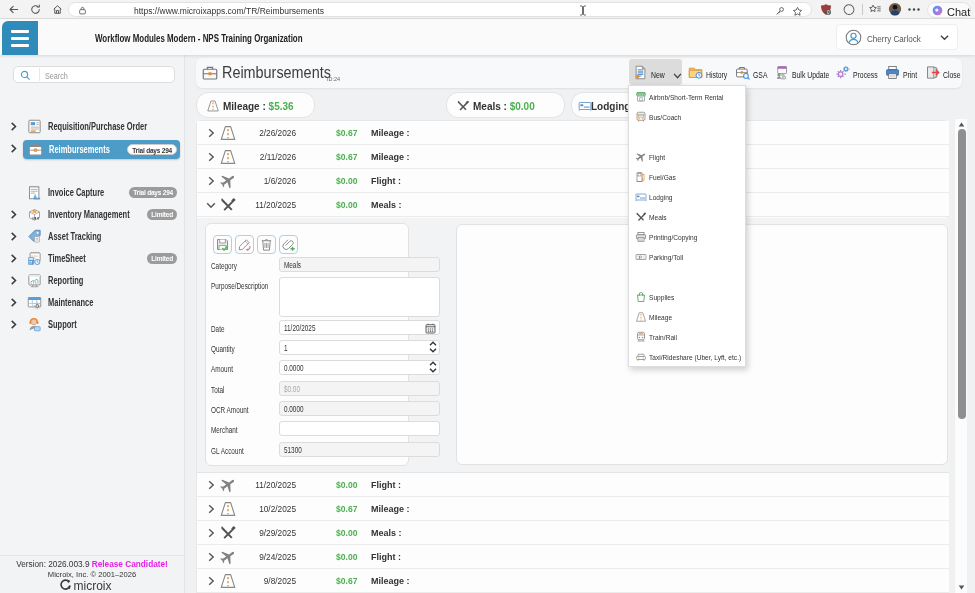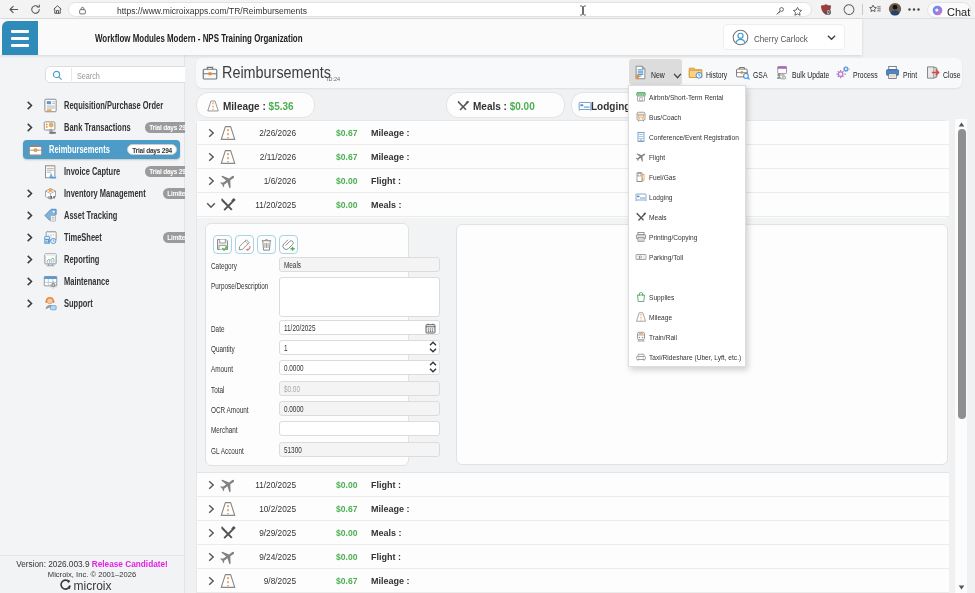--- a/index.html
+++ b/index.html
@@ -3,38 +3,38 @@
 <meta charset="utf-8">
 <style>
 * { margin:0; padding:0; box-sizing:border-box; }
 html,body { width:975px; height:593px; overflow:hidden; font-family:"Liberation Sans", sans-serif; }
 body { position:relative; background:#f0f1f3; }
 
 
 #chrome { position:absolute; left:0; top:0; width:975px; height:19px; background:#f3f3f3; border-bottom:1px solid #dfdfdf; }
 #chrome svg { position:absolute; }
 #urlpill { position:absolute; left:68px; top:2px; width:744px; height:15px; background:#fff; border:1px solid #e2e2e2; border-radius:8px; }
-#urltext { position:absolute; left:20px; top:3px; font-size:8.5px; color:#333; white-space:nowrap;padding-left:28px; }
+#urltext { position:absolute; left:37px; top:3px; font-size:8.5px; color:#333; white-space:nowrap;padding-left:28px; }
 #chatpill { position:absolute; right:4px; top:1.5px; width:44px; height:16px; background:#fbfbfb; border:1px solid #e4e4e4; border-radius:8px; }
 #chatpill span { position:absolute; left:19px; top:3.5px; font-size:11px; color:#222; }
 
 
-#apphdr { position:absolute; left:0; top:19px; width:862px; height:36px; background:#fafafa; box-shadow:0 1px 3px rgba(0,0,0,0.12); z-index:5; }
+#apphdr { position:absolute; left:0; top:19px; width:975px; height:36px; background:#fafafa; box-shadow:0 1px 3px rgba(0,0,0,0.12); z-index:5; }
 #hamburger { position:absolute; left:2px; top:2px; width:36px; height:34px; background:#2f8cba; border-radius:6px 0 0 0; }
 #hamburger .bar { position:absolute; left:9px; width:18px; height:2.5px; background:#fff; border-radius:1px; }
 #apptitle { position:absolute; left:95px; top:13px; font-size:11px; font-weight:bold; color:#222; transform:scaleX(0.72); transform-origin:0 50%; white-space:nowrap; }
 #userchip { position:absolute; right:17px; top:5px; width:122px; height:26px; background:#fff; border:1px solid #eee; border-radius:4px; }
 #userchip span { position:absolute; left:30px; top:8px; font-size:9.5px; color:#555; transform:scaleX(0.85); transform-origin:0 50%; white-space:nowrap; }
 
 
 #sidebar { position:absolute; left:0; top:55px; width:185px; height:538px; background:#f3f4f6; border-right:1px solid #e3e4e6; }
-#searchbox { position:absolute; left:13px; top:11px; width:162px; height:17px; background:#fff; border:1px solid #ddd; border-radius:5px;margin-left:32px; }
+#searchbox { position:absolute; left:13px; top:11px; width:162px; height:17px; background:#fff; border:1px solid #ddd; border-radius:5px; }
 #searchbox .div { position:absolute; left:25px; top:1px; bottom:1px; width:1px; background:#e8e8e8; }
 #searchbox span { position:absolute; left:31px; top:4px; font-size:8.5px; color:#999; transform:scaleX(0.85); transform-origin:0 50%; }
-.navitem { position:absolute; left:16px; width:185px; height:22px; }
+.navitem { position:absolute; left:0; width:185px; height:22px;margin-top:21px; }
 .navitem .chev { position:absolute; left:9px; top:6px; width:9px; height:9px; }
 .navitem .nicon { position:absolute; left:27px; top:3px; width:15px; height:15px; }
 .navitem .nlabel { position:absolute; left:48px; top:5px; font-size:10px; font-weight:bold; color:#333; transform:scaleX(0.75); transform-origin:0 50%; white-space:nowrap; }
 .badge { position:absolute; right:8px; top:5px; height:11px; line-height:11px; background:#9b9b9b; color:#fff; border-radius:6px; font-size:6.5px; font-weight:bold; padding:0 4px; letter-spacing:-0.2px; }
 #selitem { position:absolute; left:23px; top:85px; width:157px; height:19px; background:#4d9bc7; border-radius:4px; box-shadow:0 1px 2px rgba(0,0,0,0.2); }
 #selitem .nicon { position:absolute; left:5px; top:2px; width:15px; height:15px; }
 #selitem .nlabel { position:absolute; left:26px; top:4px; font-size:10px; font-weight:bold; color:#fff; transform:scaleX(0.75); transform-origin:0 50%; white-space:nowrap; }
 #selitem .badge { background:#fff; color:#333; border:1px solid #ccc; top:3.5px; right:3px; }
 #sbfooter { position:absolute; left:0; bottom:0; width:184px; height:38px; background:#f2f3f5; border-top:1px solid #e4e4e6; text-align:center; }
 #sbfooter .v1 { font-size:8.5px; color:#333; margin-top:3px; transform:scaleX(0.97); transform-origin:50% 50%; white-space:nowrap; }
@@ -669,28 +669,20 @@
 <div class="ditem" style="top:1px">
       <svg class="dicon" viewBox="0 0 24 24">
         <path d="M4 3h16v3H4Z" fill="none" stroke="#4aa05a" stroke-width="1.6"></path>
         <path d="M3 6h18l-1.5 4h-15Z" fill="#eaf5ec" stroke="#4aa05a" stroke-width="1.6"></path>
         <path d="M7.5 6v4M12 6v4M16.5 6v4" stroke="#4aa05a" stroke-width="1.2"></path>
         <path d="M5 10v10h14V10" fill="none" stroke="#999" stroke-width="1.6"></path>
         <rect x="9.5" y="13.5" width="5" height="6.5" fill="none" stroke="#999" stroke-width="1.4"></rect>
       </svg>
       <div class="dlabel">Airbnb/Short-Term Rental</div>
     </div>
-<div class="ditem" style="top:41px">
-      <svg class="dicon" viewBox="0 0 24 24">
-        <rect x="6" y="3" width="12" height="18" fill="#fff" stroke="#5b8ec4" stroke-width="1.6"></rect>
-        <path d="M9 6h2v2H9ZM13 6h2v2h-2ZM9 10h2v2H9ZM13 10h2v2h-2ZM9 14h2v2H9ZM13 14h2v2h-2Z" fill="#5b8ec4"></path>
-        <path d="M10 21v-3h4v3" fill="none" stroke="#5b8ec4" stroke-width="1.4"></path>
-      </svg>
-      <div class="dlabel">Conference/Event Registration</div>
-    </div>
 <div class="ditem" style="top:61px">
       <svg class="dicon" viewBox="0 0 24 24">
         <g transform="rotate(55 12 12)">
           <path d="M21 16v-2l-8-5V3.5a1.5 1.5 0 0 0-3 0V9l-8 5v2l8-2.5V19l-2 1.5V22l3.5-1 3.5 1v-1.5L13 19v-5.5Z" fill="#828282"></path>
         </g>
       </svg>
       <div class="dlabel">Flight</div>
     </div>
 <div class="ditem" style="top:81px">
       <svg class="dicon" viewBox="0 0 24 24">

